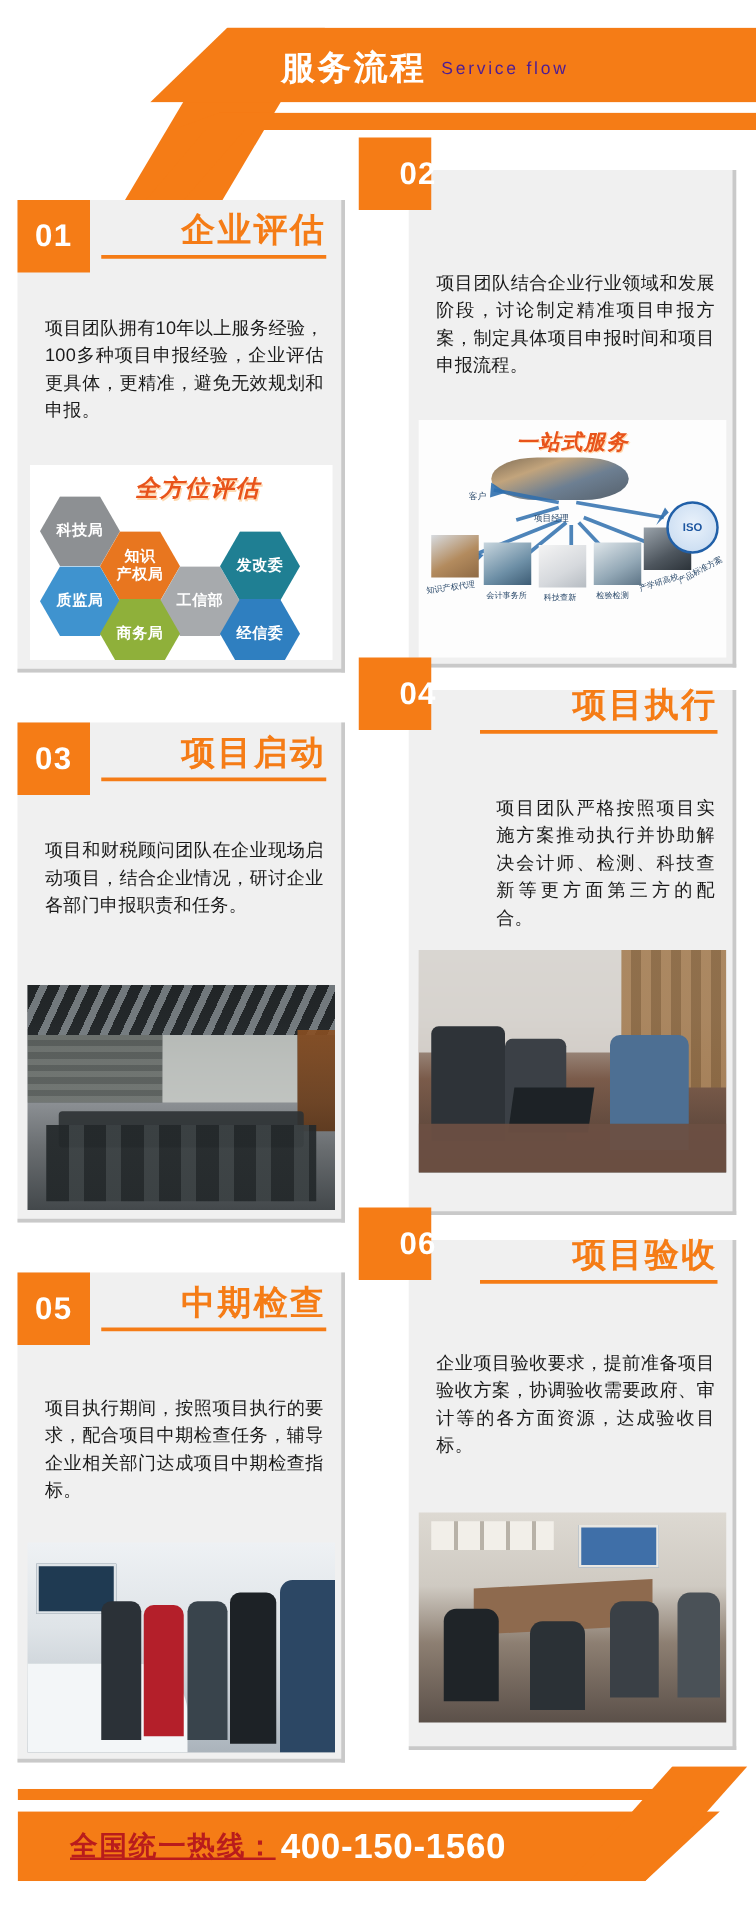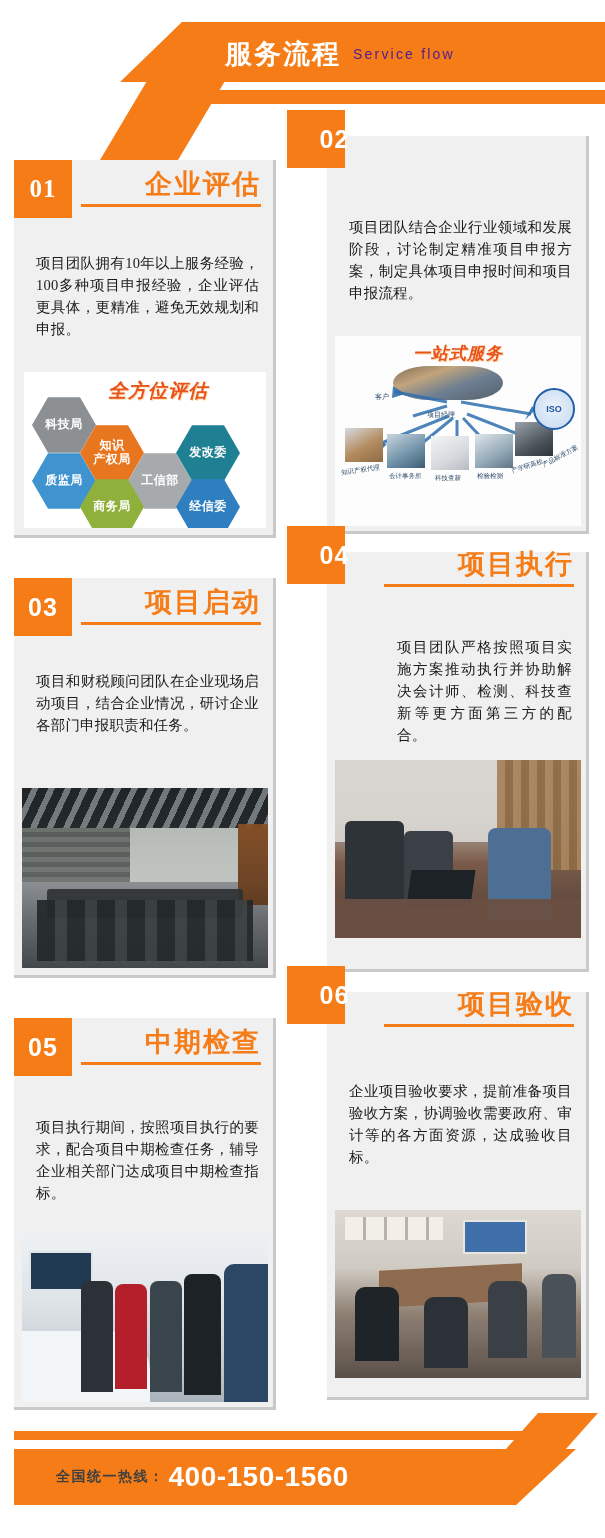--- a/index.html
+++ b/index.html
@@ -113,21 +113,21 @@
     background:linear-gradient(160deg,#7c6b55 0%,#c2a47c 30%,#6d7f92 60%,#55606b 100%);
     filter:blur(0.4px);
   }
   .oss .lbl {
     position:absolute; font-size:6.5px; color:#2b4a6b; white-space:nowrap;
   }
   .oss .thumb {
     position:absolute; width:38px; height:34px;
   }
   .oss .seal {
-    position:absolute; right:6px; top:52px; width:42px; height:42px;
+    position:absolute; right:6px; top:65px; width:42px; height:42px;
     border-radius:50%; border:2px solid #2160a8;
     background:radial-gradient(circle at 50% 45%, #eaf2fb 0%, #cfe0f3 70%, #b3cdea 100%);
     display:flex; align-items:center; justify-content:center;
     color:#1d56a0; font-size:9px; font-weight:bold;
   }
   .oss svg { position:absolute; left:0; top:0; }
 
   
   .photo { position:absolute; overflow:hidden; }
 
@@ -145,40 +145,40 @@
   }
   .ft-wing {
     position:absolute; left:438px; top:0px; width:160px; height:92px;
     background:#F57C16;
     clip-path: polygon(100px 0, 160px 0, 78px 92px, 18px 92px);
   }
   .ft-text {
     position:absolute; left:56px; top:36px; height:56px;
     display:flex; align-items:center; gap:4px; z-index:5;
   }
-  .ft-label { color:#404040; font-size:14px; font-weight:bold; letter-spacing:1.5px; }
+  .ft-label { color:#b91c1c; font-size:22px; font-weight:bold; letter-spacing:1.5px;text-decoration:underline; }
   .ft-phone { color:#ffffff; font-size:28px; font-weight:bold; letter-spacing:0.5px; }
 </style>
 </head>
 <body>
 
 <div class="page">
 
   <div class="header">
     <div class="hdr-band-tail"></div>
     <div class="hdr-band"></div>
     <div class="hdr-stripe-tail"></div>
     <div class="hdr-stripe"></div>
     <div class="hdr-text">
       <span class="hdr-cn">服务流程</span>
       <span class="hdr-en">Service flow</span>
     </div>
   </div>
 
-  <div class="card col-l" style="top:160px; height:378px;font-family:Liberation Serif, serif;">
+  <div class="card col-l" style="top:160px; height:378px;">
     <div class="badge">01</div>
     <div class="card-title" style="width:180px;">
       <div class="t-cn">企业评估</div>
       <div class="t-rule"></div>
     </div>
     <div class="card-body" style="top:92px;">项目团队拥有10年以上服务经验，100多种项目申报经验，企业评估更具体，更精准，避免无效规划和申报。</div>
 
     <div class="hexwrap" style="left:10px; top:212px; width:242px; height:156px;">
       <div class="hx-title">全方位评估</div>
       <div class="hex" style="left:8px;  top:24px;  background:#8d9093;">

